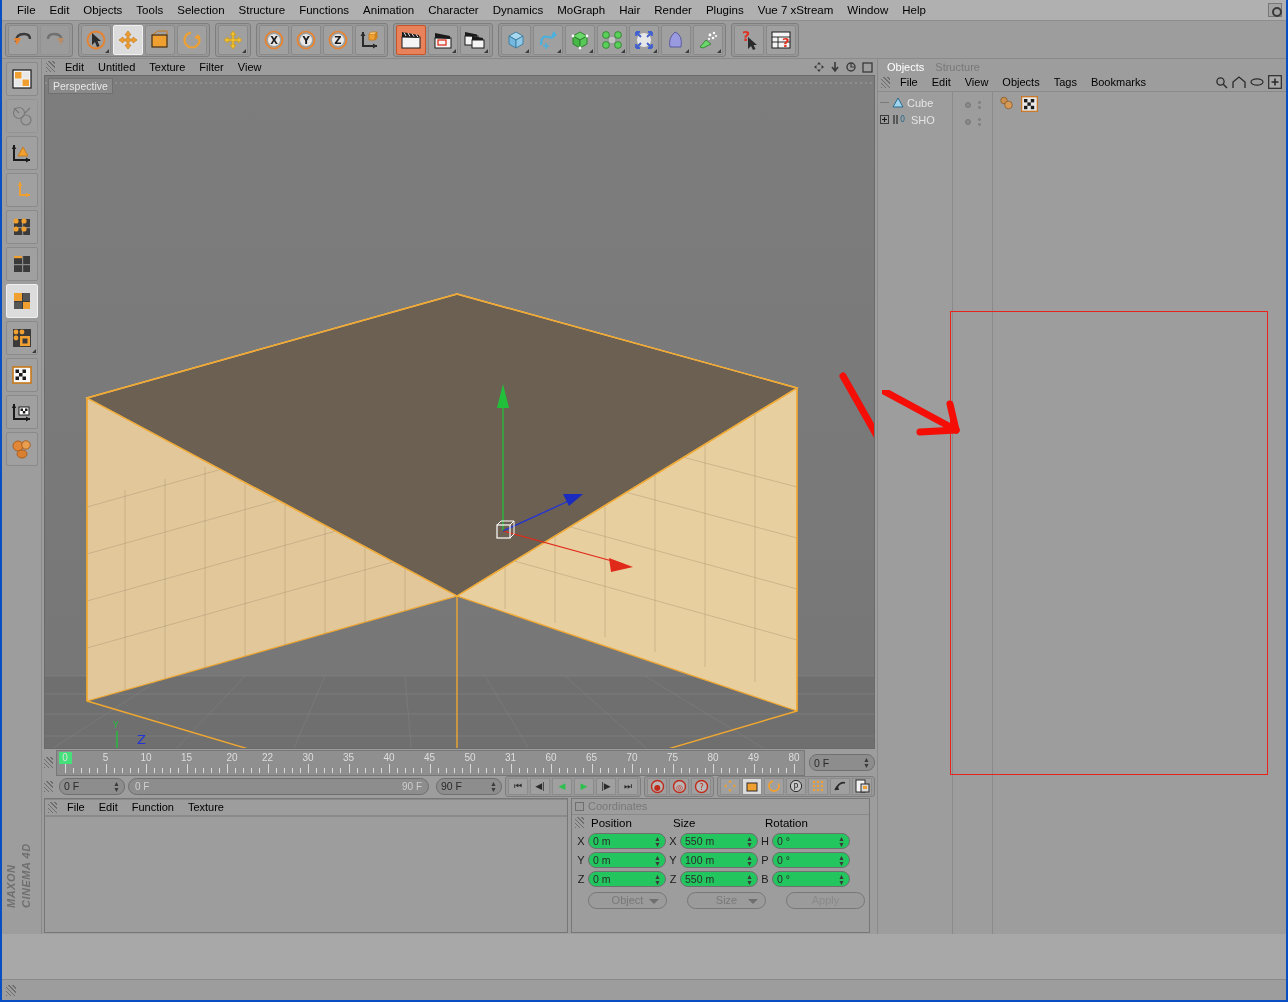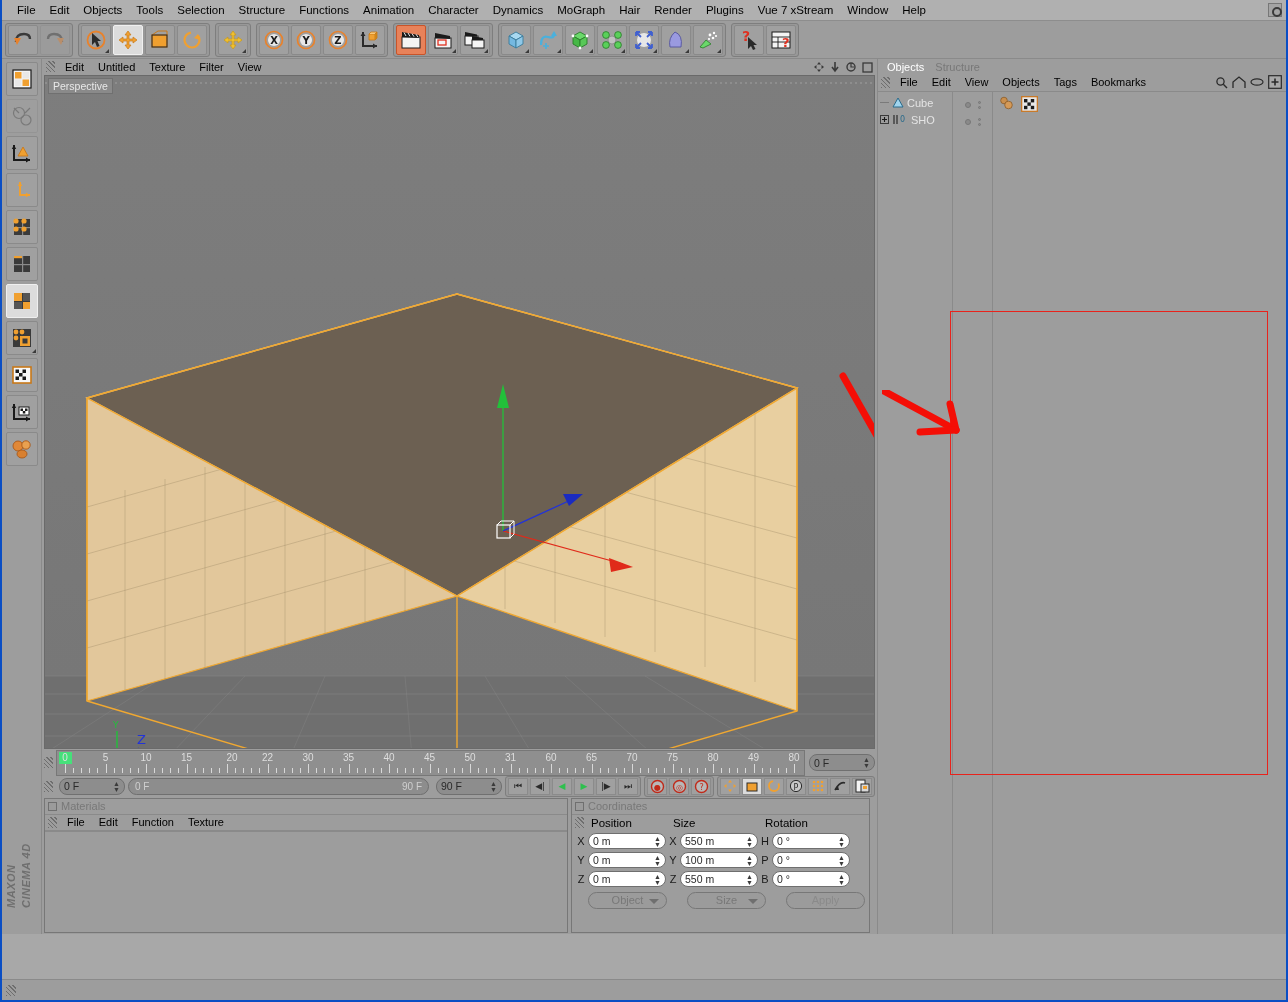--- a/index.html
+++ b/index.html
@@ -115,21 +115,21 @@
                  color:#787878; font-size:11px; }
   .panel-title .sq { width:9px; height:9px; border:1px solid #6f6f6f; background:#9b9b9b; }
   .panel-menu { height:17px; display:flex; align-items:center; padding-left:3px;
                 border-top:1px solid #8a8a8a; border-bottom:1px solid #8a8a8a; }
   .panel-menu .mi { padding:0 7px; font-size:11px; }
   .mat-body { flex:1; background:#9d9d9d; border-top:1px solid #8a8a8a; }
 
   .coord-grid { padding:2px 4px 0 4px; }
   .crow { display:flex; align-items:center; margin-bottom:3px; gap:2px; }
   .clab { width:10px; font-size:11px; color:#1a1a1a; text-align:center; }
-  .cfield { height:16px; background:#ffffff; border:1px solid #6f6f6f; border-radius:8px;
+  .cfield { height:16px; background:#22c55e; border:1px solid #6f6f6f; border-radius:8px;
             display:flex; align-items:center; padding:0 4px; font-size:10.5px; color:#2b2b2b;
             position:relative; }
   .cbtnrow { display:flex; gap:20px; padding:2px 4px 0 16px; }
   .drop { height:17px; background:#9b9b9b; border:1px solid #777; border-radius:9px;
           display:flex; align-items:center; justify-content:center; position:relative;
           font-size:11px; color:#787878; }
   .drop .arrow { position:absolute; right:7px; top:6px; width:0;height:0;
                  border-left:5px solid transparent; border-right:5px solid transparent;
                  border-top:5px solid #6f6f6f; }
   .drop.apply { color:#8a8a8a; }
@@ -845,24 +845,20 @@
                 <rect x="6" y="5" width="8" height="8" fill="#d8d8d8" stroke="#2a2a2a" stroke-width="1"></rect>
                 <rect x="8" y="7" width="4" height="3" fill="#f0a030"></rect>
               </svg>
             </div>
           </div>
       </div>
 
       <div class="bottom">
 
         <div class="panel" style="width:524px;">
-          <div class="panel-title">
-            <span class="sq"></span>
-            <span>Materials</span>
-          </div>
           <div class="panel-menu">
             <div class="grip"></div>
             <div id="matmenu" style="display:flex">
                 <div class="mi">File</div>
                 <div class="mi">Edit</div>
                 <div class="mi">Function</div>
                 <div class="mi">Texture</div>
               </div>
           </div>
           <div class="mat-body"></div>

